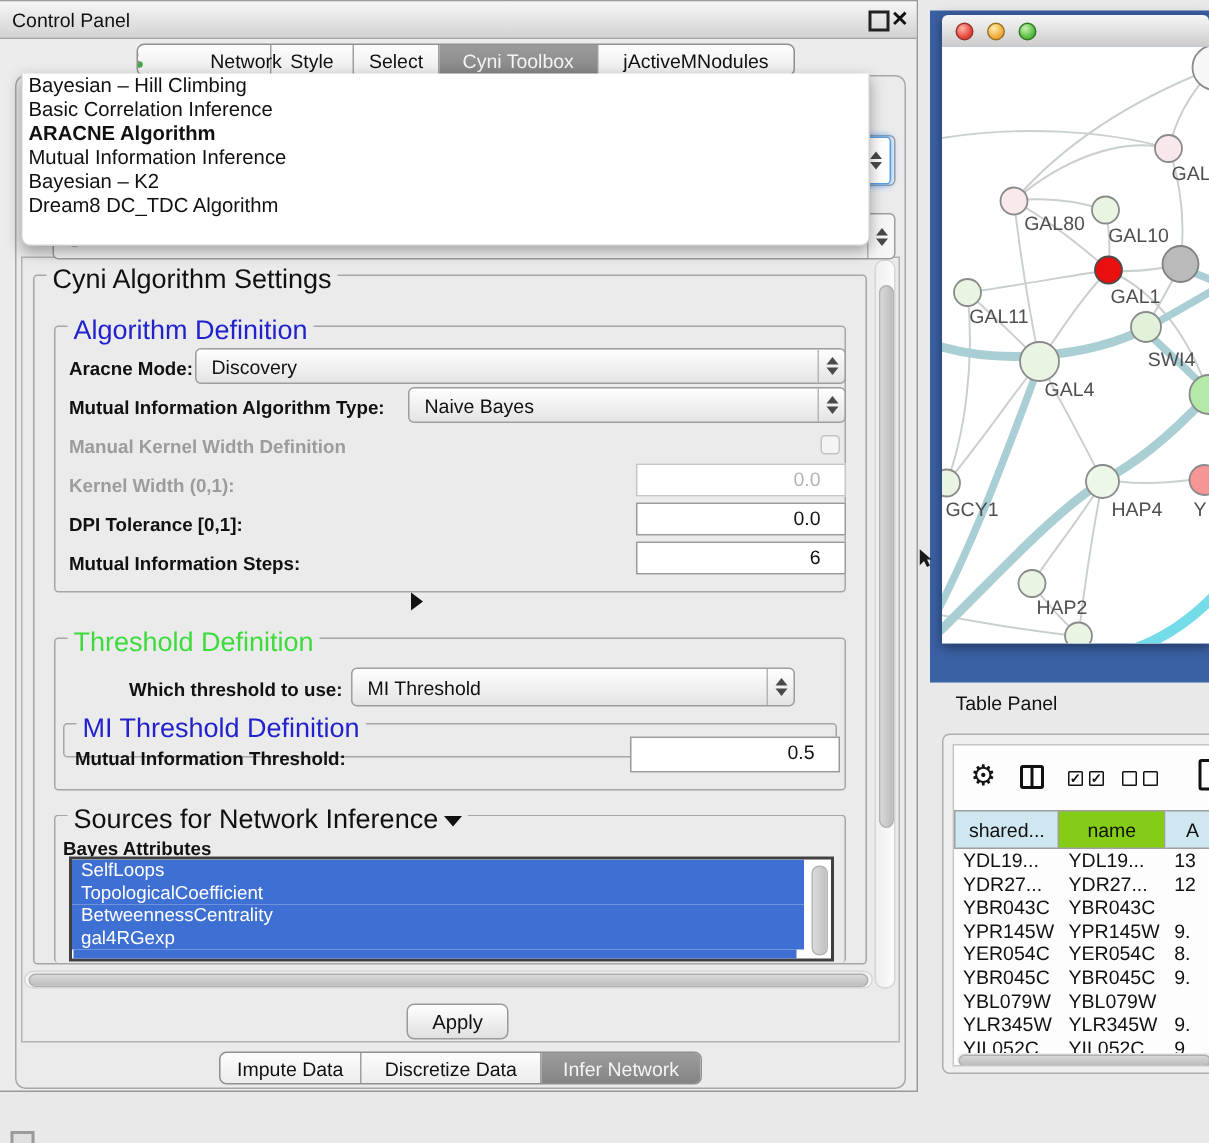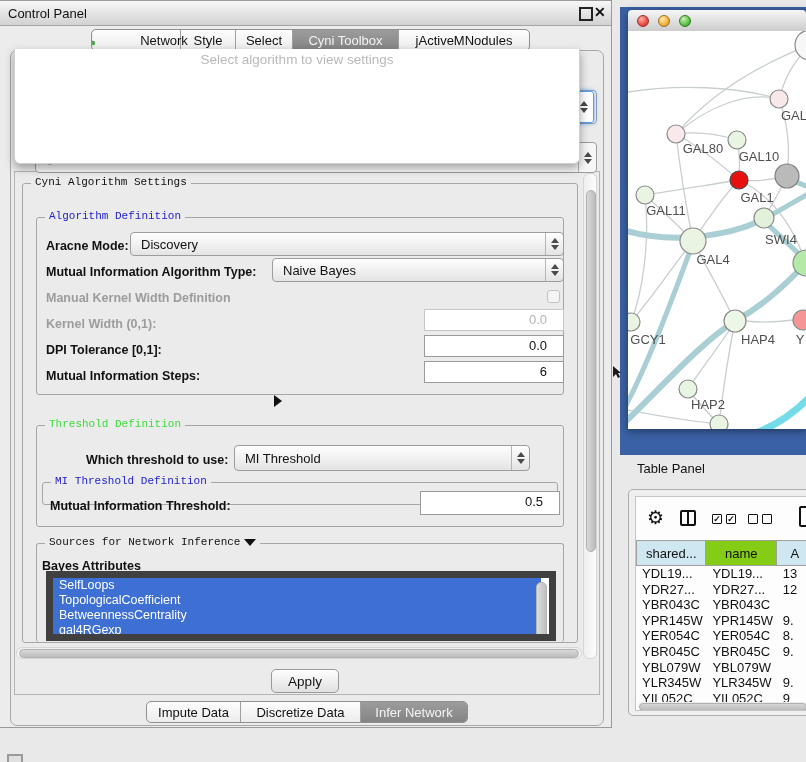--- a/index.html
+++ b/index.html
@@ -21,21 +21,21 @@
           background:linear-gradient(#fdfdfd,#ececec);height:22px;box-sizing:border-box;}
   #top-tabs{left:91px;top:28px;}
   #bottom-tabs{left:146px;top:700px;}
   .seg{display:flex;align-items:center;justify-content:center;gap:4px;font-size:13px;
        border-right:1px solid #9f9f9f;box-sizing:border-box;height:100%;color:#111;}
   .seg:last-child{border-right:none;}
   .seg.sel{background:linear-gradient(#9c9c9c,#848484);color:#f4f4f4;}
   .nticon svg{display:block;}
   
   .grp{position:absolute;border:1px solid #a6a6a6;border-radius:3px;box-sizing:border-box;}
-  .gt{position:absolute;top:-8px;left:8px;background:#ebebeb;padding:0 4px;font-size:11px;white-space:nowrap;font-family:Liberation Mono, monospace;}
+  .gt{position:absolute;top:-8px;left:8px;background:#ebebeb;padding:0 4px;font-size:18px;white-space:nowrap;}
   .gt.blue{color:#2222cc;} .gt.green{color:#3ddb3d;}
   .lbl{position:absolute;font-size:12.5px;font-weight:bold;white-space:nowrap;}
   .lbl.dis{color:#9c9c9c;}
   .fld{position:absolute;background:#fff;border:1px solid #9a9a9a;font-size:13px;
        text-align:right;padding:2px 16px;box-sizing:border-box;}
   .fld.dis{color:#b3b3b3;border-color:#c6c6c6;}
   .combo{position:absolute;border:1px solid #9d9d9d;border-radius:4px;
          background:linear-gradient(#fefefe,#e4e4e4);display:flex;align-items:center;
          box-sizing:border-box;font-size:13px;}
   .combo .ctxt{flex:1;padding-left:10px;white-space:nowrap;overflow:hidden;}
@@ -51,21 +51,21 @@
   
   #algo-overlay{left:14px;top:48px;width:566px;height:115px;background:#fff;
                 border:1px solid #cfcfcf;border-top:none;border-radius:0 0 6px 6px;
                 box-shadow:0 4px 10px rgba(0,0,0,.35);z-index:40;box-sizing:border-box;}
   #algo-placeholder{text-align:center;color:#b9b9b9;font-size:13.5px;padding-top:3px;height:17px;}
   .dd-item{font-size:13.5px;height:16px;line-height:16px;padding-left:4px;white-space:nowrap;}
   .dd-item.bold{font-weight:bold;}
   
   .ghost{z-index:10;}
   
-  #attr-list{left:46px;top:570px;width:510px;height:70px;background:#fff;border:7px solid #404040;
+  #attr-list{left:46px;top:570px;width:510px;height:70px;background:#fff;border:2px solid #404040;
              overflow:hidden;box-sizing:border-box;}
   .attr-item{background:#3e6fd3;color:#fff;font-size:12.5px;height:15px;line-height:15px;
              padding-left:6px;width:482px;}
   #attr-partial{position:absolute;left:1px;top:60px;width:482px;height:9px;background:#3e6fd3;}
   #attr-scroll{position:absolute;right:2px;top:4px;width:9px;height:58px;background:linear-gradient(to right,#dcdcdc,#c0c0c0);border-radius:5px;border:1px solid #b5b5b5;}
   
   #apply-btn{left:271px;top:668px;width:66px;height:22px;border:1px solid #9a9a9a;border-radius:5px;
              background:linear-gradient(#ffffff,#e0e0e0);font-size:13.5px;display:flex;
              align-items:center;justify-content:center;}
   
@@ -310,21 +310,28 @@
     </div>
     <div class="combo ghost abs" style="left:35px;top:141px;width:562px;height:31px;background:#f6f6f6;">
       <span class="ctxt" style="color:#b4b4b4;font-size:13.5px;">galFiltered.sif default node</span>
       <div class="stp">
           <div class="tri-u"></div>
           <div class="tri-d"></div>
         </div>
     </div>
 
     <div id="algo-overlay" class="abs">
-      <div id="algo-placeholder">Select algorithm to view settings</div>
+      <div id="algo-list">
+          <div class="dd-item">Bayesian – Hill Climbing</div>
+          <div class="dd-item">Basic Correlation Inference</div>
+          <div class="dd-item bold">ARACNE Algorithm</div>
+          <div class="dd-item">Mutual Information Inference</div>
+          <div class="dd-item">Bayesian – K2</div>
+          <div class="dd-item">Dream8 DC_TDC Algorithm</div>
+        </div>
     </div>
 
     <div class="abs" style="left:14px;top:170px;width:586px;height:524px;border:1px solid #b4b4b4;box-sizing:border-box;"></div>
 
     <div class="grp" style="left:22px;top:182px;width:556px;height:460px;">
       <span class="gt">Cyni Algorithm Settings</span>
     </div>
 
     <div class="grp" style="left:36px;top:216px;width:528px;height:178px;">
       <span class="gt blue">Algorithm Definition</span>

